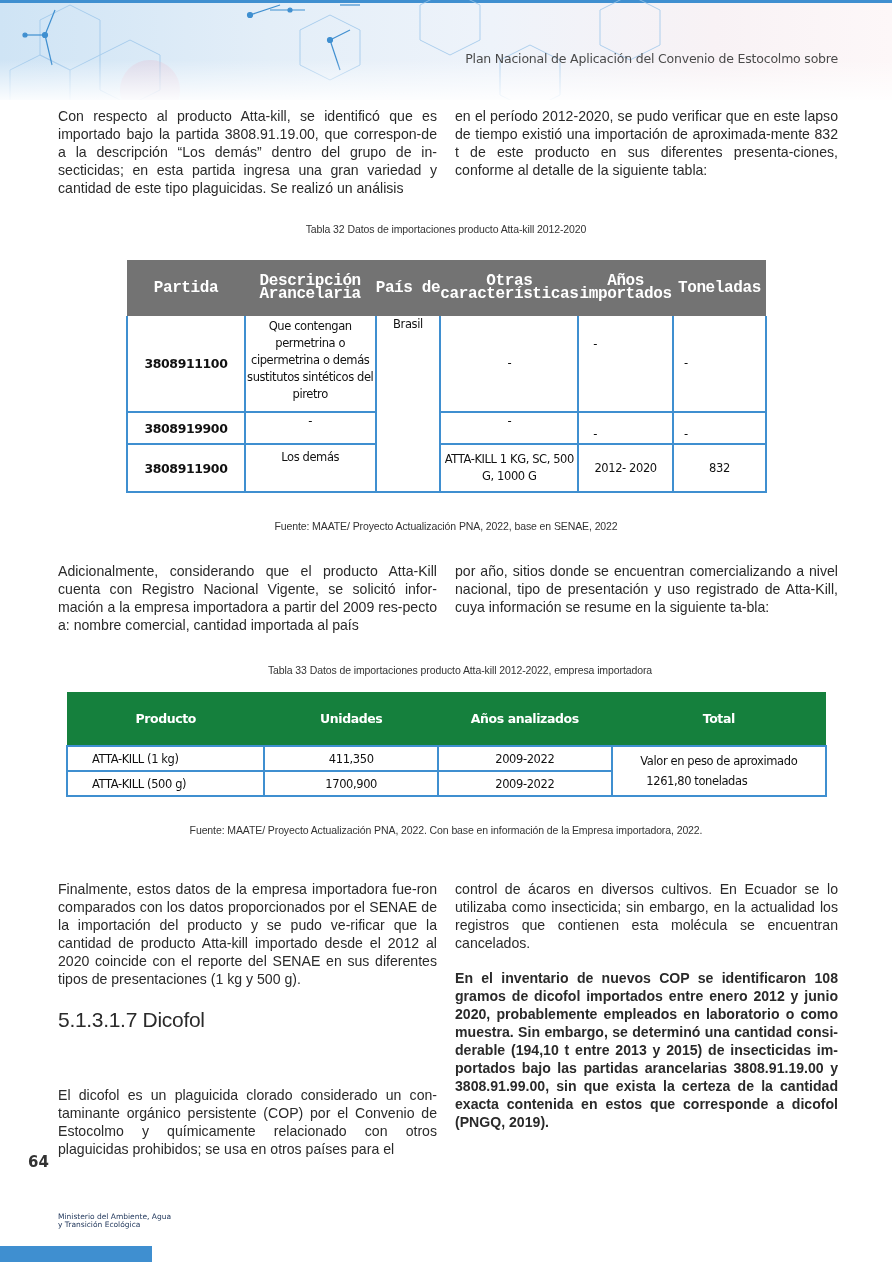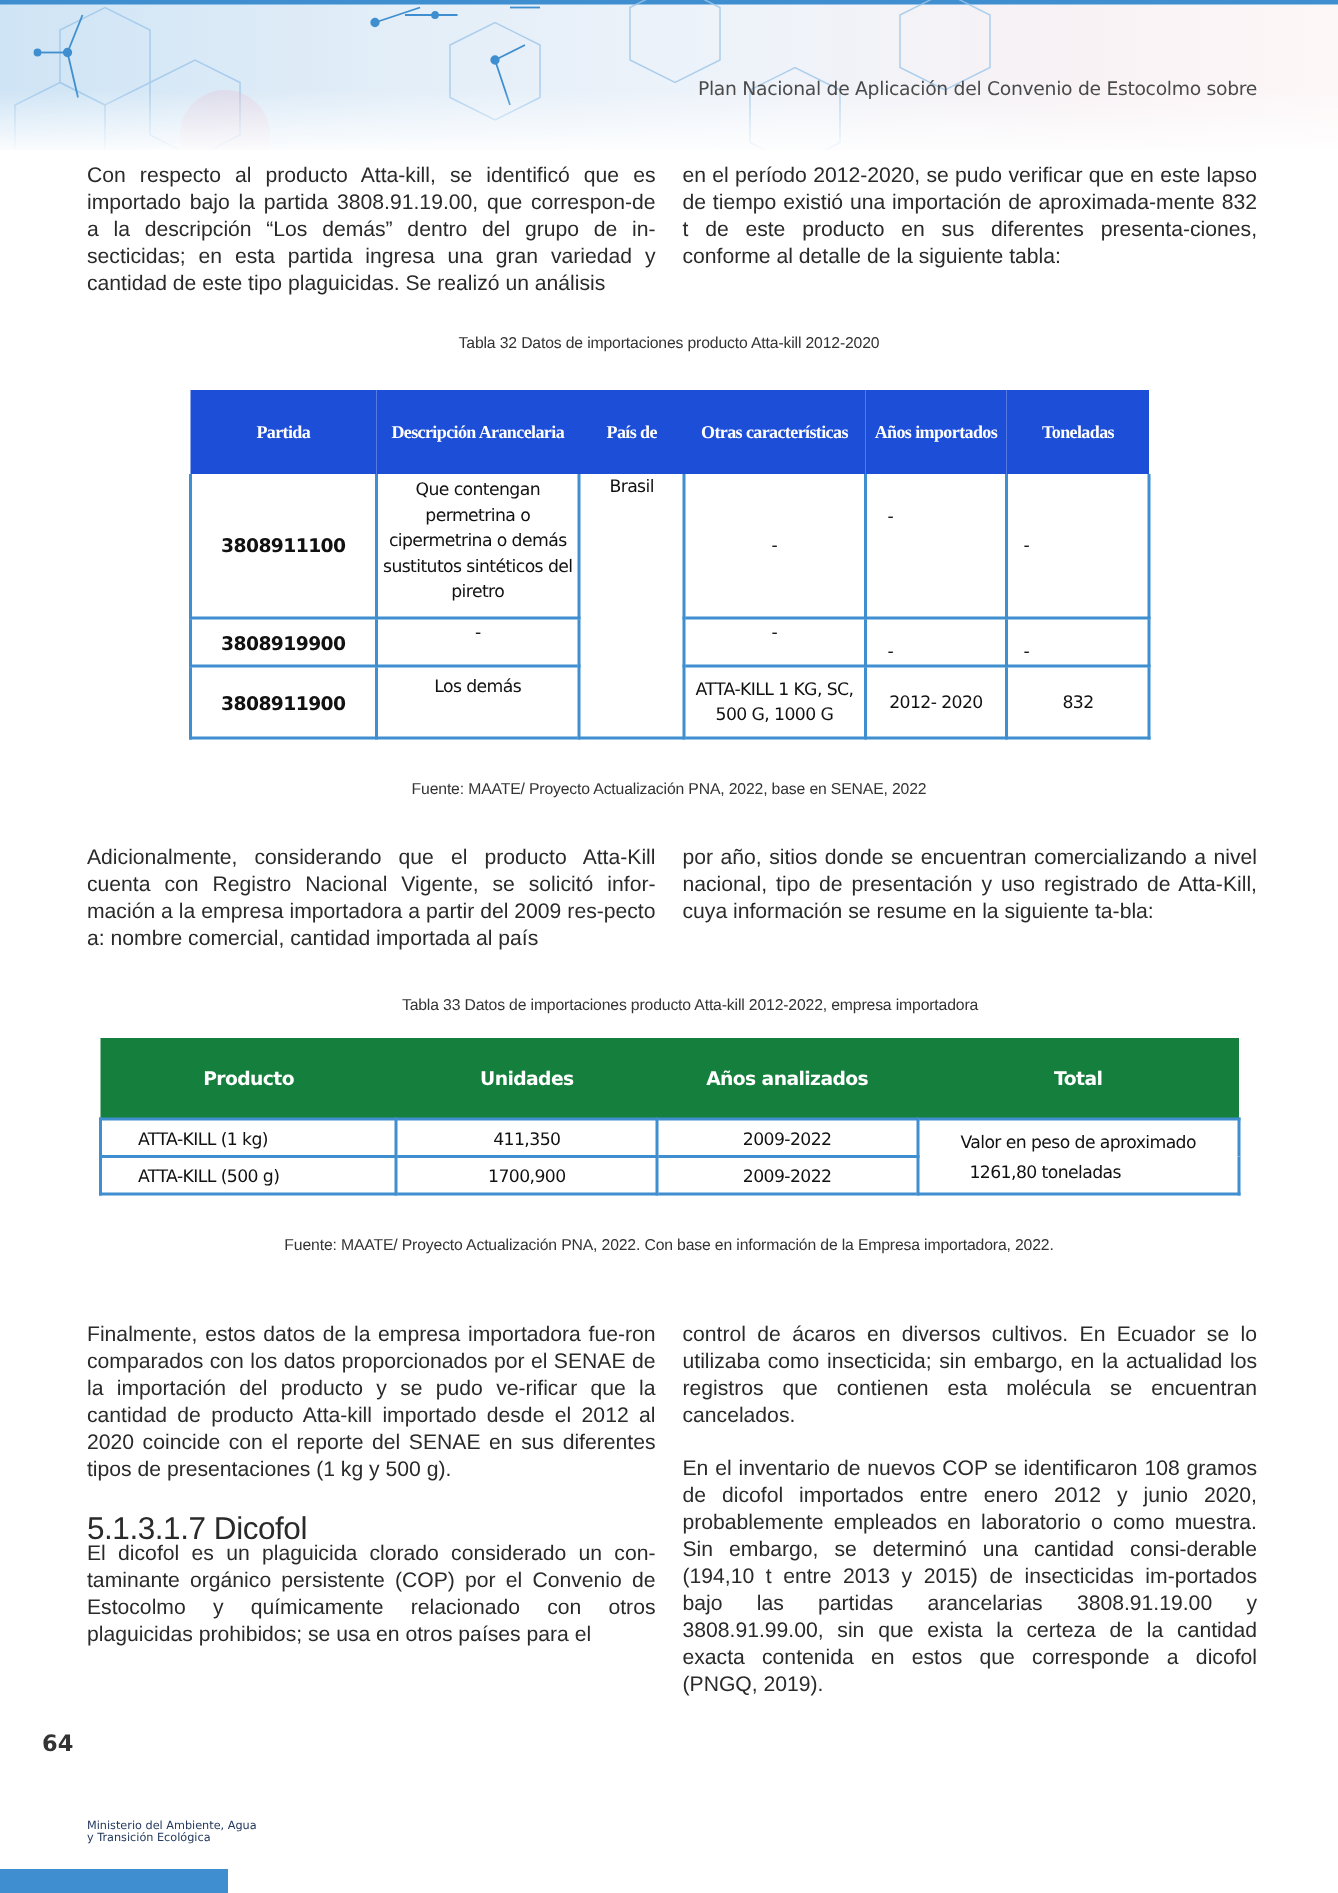--- a/index.html
+++ b/index.html
@@ -27,21 +27,21 @@
   .col { position: absolute; font-size: 14.1px; line-height: 18px; text-align: justify; color: #2a2a2a; }
   .col p { margin: 0; }
   .col-left { left: 58px; width: 379px; }
   .col-right { left: 455px; width: 383px; }
 
   .caption { position: absolute; left: 0; width: 892px; text-align: center; font-size: 10.5px; color: #333; letter-spacing: -0.1px; }
 
   table { border-collapse: collapse; position: absolute; }
   .t32 { left: 126px; top: 260px; width: 641px; }
   .t32 th {
-    background: #1d4ed8; color: #fff; font-family: Liberation Serif, serif; font-size: 12px; font-weight: bold;
+    background: #737373; color: #fff; font-family: Liberation Mono, monospace; font-size: 16px; font-weight: bold;
     height: 56px; line-height: 13px; text-align: center; border: none; letter-spacing: -0.4px;
   }
   .t32 td {
     border: 2px solid #3f8fd0; border-top: none; font-family: "DejaVu Sans", sans-serif; font-size: 11.5px; line-height: 17px;
     text-align: center; vertical-align: middle; color: #111; letter-spacing: -0.4px;
   }
   .t32 td.code { font-weight: bold; font-size: 12.5px; }
   .t32 tr.r1 td { height: 96px; }
   .t32 tr.r2 td { height: 32px; }
   .t32 tr.r3 td { height: 48px; }
@@ -187,28 +187,28 @@
 </table>
 
 <div class="caption" style="top:824px;">Fuente: MAATE/ Proyecto Actualización PNA, 2022. Con base en información de la Empresa importadora, 2022.</div>
 
 <div class="col col-left" style="top:880px;">
   <p>Finalmente, estos datos de la empresa importadora fue-ron comparados con los datos proporcionados por el SENAE de la importación del producto y se pudo ve-rificar que la cantidad de producto Atta-kill importado desde el 2012 al 2020 coincide con el reporte del SENAE en sus diferentes tipos de presentaciones (1 kg y 500 g).</p>
 </div>
 
 <div class="heading">5.1.3.1.7  Dicofol</div>
 
-<div class="col col-left" style="top:1026px;">
+<div class="col col-left" style="top:1086px;">
   <p>El dicofol es un plaguicida clorado considerado un con-taminante orgánico persistente (COP) por el Convenio de Estocolmo y químicamente relacionado con otros plaguicidas prohibidos; se usa en otros países para el</p>
 </div>
 
 <div class="col col-right" style="top:880px;">
   <p>control de ácaros en diversos cultivos. En Ecuador se lo utilizaba como insecticida; sin embargo, en la actualidad los registros que contienen esta molécula se encuentran cancelados.</p>
 </div>
-<div class="col col-right" style="top:969px;">
+<div class="col col-right" style="top:969px;font-weight:bold;">
   <p>En el inventario de nuevos COP se identificaron 108 gramos de dicofol importados entre enero 2012 y junio 2020, probablemente empleados en laboratorio o como muestra. Sin embargo, se determinó una cantidad consi-derable (194,10 t entre 2013 y 2015) de insecticidas im-portados bajo las partidas arancelarias 3808.91.19.00 y 3808.91.99.00, sin que exista la certeza de la cantidad exacta contenida en estos que corresponde a dicofol (PNGQ, 2019).</p>
 </div>
 
 <div class="footer-num">64</div>
 <div class="footer-org">
   <div>Ministerio del Ambiente, Agua</div>
   <div>y Transición Ecológica</div>
 </div>
 <div class="footer-bar"></div>
 

